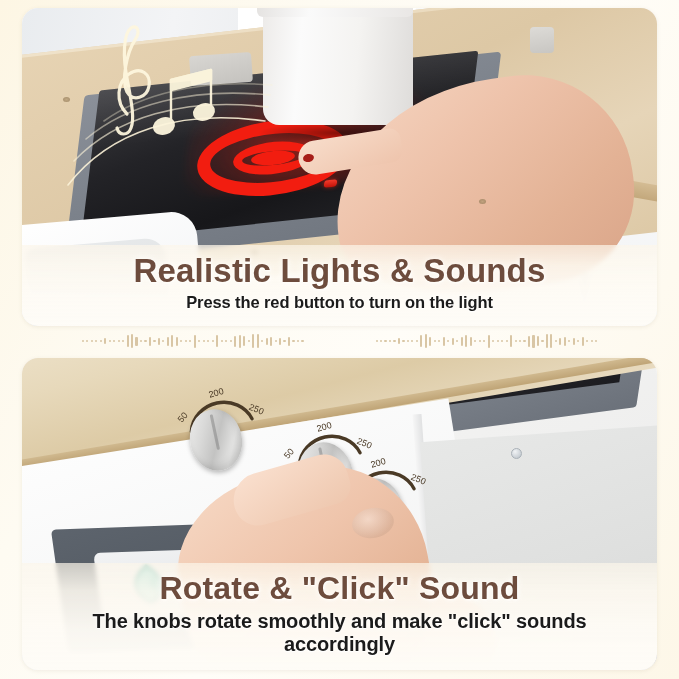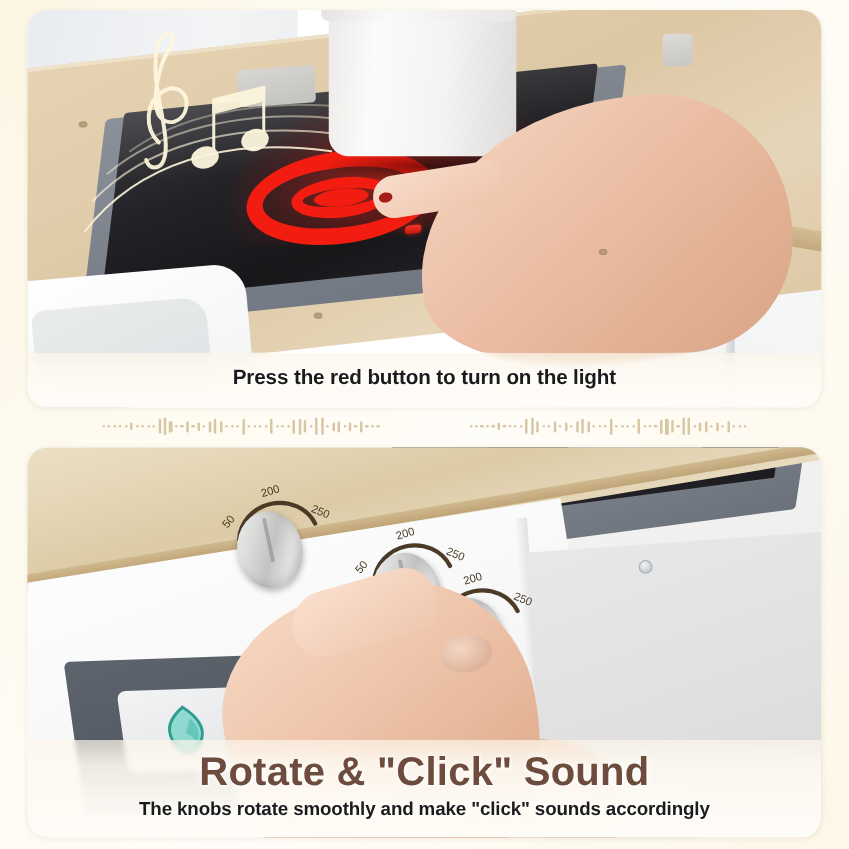--- a/index.html
+++ b/index.html
@@ -338,21 +338,21 @@
   }
   #panel-bottom .cap-title { font-size: 32px; }
   .cap-sub {
     margin-top: 3px;
     font-size: 16.5px;
     font-weight: bold;
     color: #1b1b1b;
     letter-spacing: -.1px;
     text-shadow: 0 0 5px rgba(255,255,255,.95), 0 1px 0 rgba(255,255,255,.9);
   }
-  #panel-bottom .cap-sub { font-size: 15px; }
+  #panel-bottom .cap-sub { font-size: 20px; }
 
   
   #divider {
     position: absolute;
     left: 0; right: 0; top: 330px;
     height: 22px;
     display: flex;
     align-items: center;
     justify-content: center;
     gap: 72px;
@@ -421,20 +421,21 @@
           <path d="M92 106 L92 62 L132 52 L132 92" fill="none"></path>
           <path d="M92 62 L132 52 L132 62 L92 72 Z"></path>
           <ellipse cx="85" cy="108" rx="10" ry="7.5" transform="rotate(-17 85 108)"></ellipse>
           <ellipse cx="125" cy="94" rx="10" ry="7.5" transform="rotate(-17 125 94)"></ellipse>
         </g>
       </svg>
     </div>
   </div>
 
   <div class="caption">
+    <div class="cap-title">Realistic Lights &amp; Sounds</div>
     <div class="cap-sub">Press the red button to turn on the light</div>
   </div>
 </div>
 
 <div id="divider">
   <div class="wave-group">
       <span class="wave-bar" style="height: 2px; background: rgb(217, 198, 165);"></span>
       <span class="wave-bar" style="height: 2px; background: rgb(217, 198, 165);"></span>
       <span class="wave-bar" style="height: 2px; background: rgb(217, 198, 165);"></span>
       <span class="wave-bar" style="height: 2px; background: rgb(217, 198, 165);"></span>

